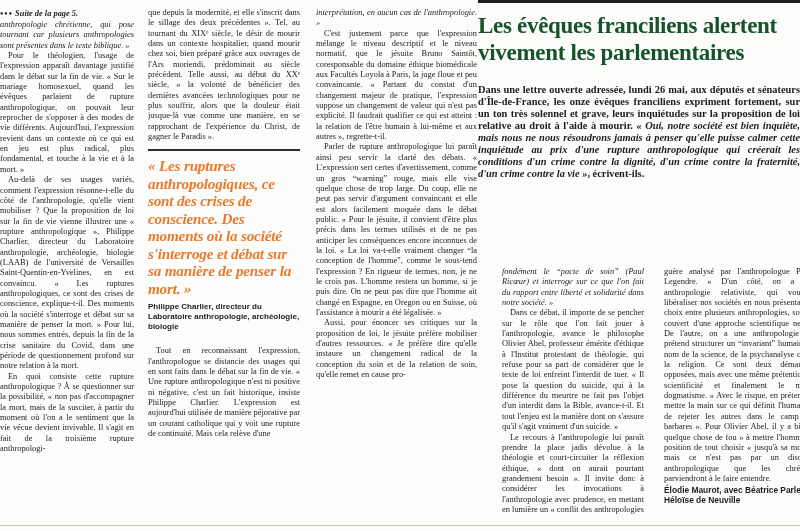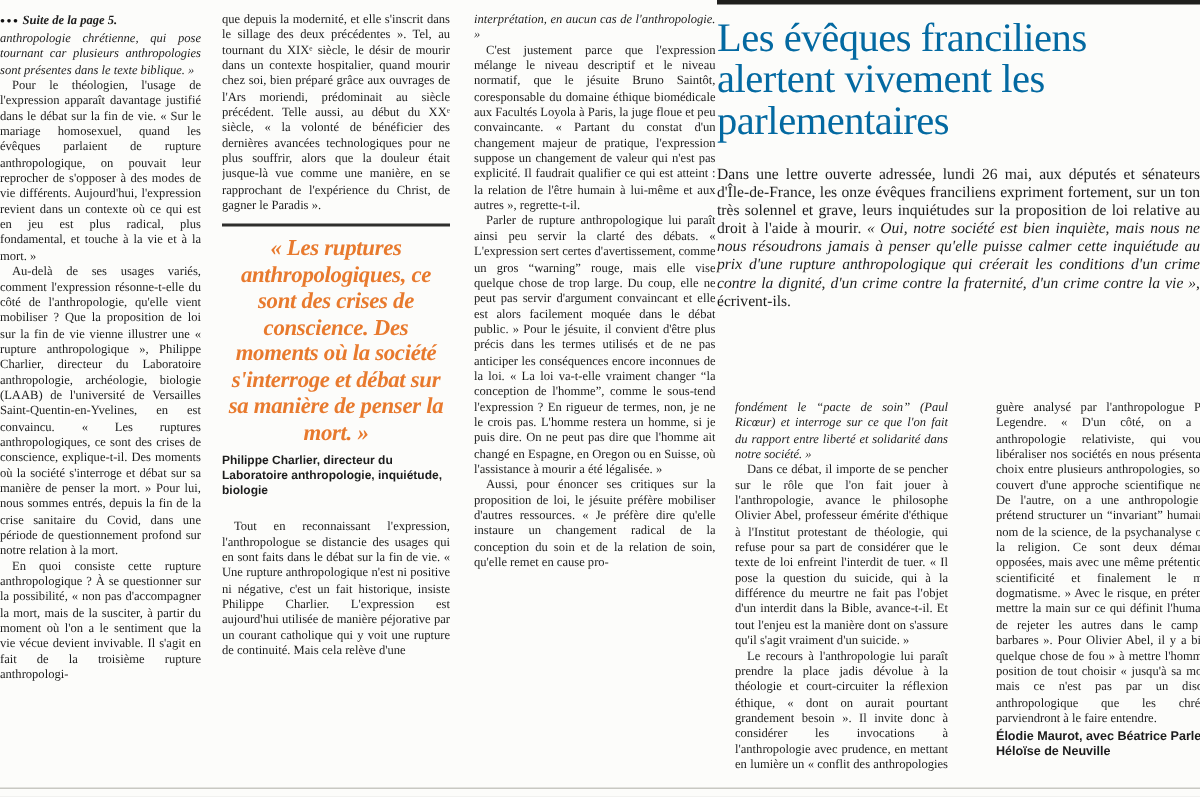--- a/index.html
+++ b/index.html
@@ -9,45 +9,45 @@
     -webkit-font-smoothing:antialiased;
   }
   
   .col{position:absolute;top:8px;}
   .col p{margin:0;font-size:8.4px;line-height:10.35px;text-align:justify;}
   .p-indent{text-indent:8px;}
   .p-italic{font-style:italic;}
   #col1{left:0;width:134px;max-height:516px;overflow:hidden;}
   #col2{left:148px;width:152px;max-height:516px;overflow:hidden;}
   #col3{left:316px;width:161px;max-height:516px;overflow:hidden;}
-  #col5{top:267px;left:490px;width:142px;max-height:250px;overflow:hidden;}
+  #col5{top:267px;left:502px;width:142px;max-height:250px;overflow:hidden;}
   #col6{top:267px;left:664px;width:152px;max-height:250px;overflow:hidden;}
   
   .kicker{font-size:8.4px;line-height:11px;margin-bottom:1px;}
   .kicker .dots{font-size:5.5px;letter-spacing:1px;vertical-align:1px;color:#111;}
   .kicker .ktext{font-weight:bold;font-style:italic;}
   
   .quote-rule{height:2px;background:#2e2e2c;margin:7px 0 6px 0;width:100%;}
   .pull-quote{
     color:#e87a2e;font-style:italic;font-weight:bold;
-    font-size:15.2px;line-height:17.5px;text-align:center;letter-spacing:-.2px;
+    font-size:15.2px;line-height:17.5px;text-align:left;letter-spacing:-.2px;
   }
   .quote-attrib{
     font-family:"Liberation Sans",sans-serif;font-weight:bold;
     font-size:8px;line-height:9.6px;margin-top:5px;color:#1c1c1c;
   }
   .after-quote{margin-top:15px;}
   
   .right-article{position:absolute;left:478px;top:0;width:322px;}
   .headline-rule{height:2.5px;background:#1f1f1d;margin-bottom:9px;}
   .headline{
-    margin:0;font-weight:normal;font-size:27px;line-height:27.5px;
-    letter-spacing:-.3px;color:#0369a1;
+    margin:0;font-weight:bold;font-size:23px;line-height:27.5px;
+    letter-spacing:-.3px;color:#14532d;
   }
-  .intro{margin:17px 0 0 0;font-weight:normal;font-size:10.4px;line-height:12.1px;text-align:justify;}
+  .intro{margin:17px 0 0 0;font-weight:bold;font-size:10.4px;line-height:12.1px;text-align:justify;}
   .intro .iq{font-style:italic;}
   .read-more{
     margin-top:3px;font-family:"Liberation Sans",sans-serif;
     font-weight:bold;font-size:9.3px;
   }
   .read-more .site{color:#e87a2e;}
   
   .byline{
     font-family:"Liberation Sans",sans-serif;font-weight:bold;
     font-size:8.4px;line-height:10.2px;margin-top:1px;text-align:left;
@@ -73,21 +73,21 @@
       </div>
   </div>
 
   <div class="col" id="col2">
     <div>
 
     <p>que depuis la modernité, et elle s'inscrit dans le sillage des deux précédentes ». Tel, au tournant du XIXᵉ siècle, le désir de mourir dans un contexte hospitalier, quand mourir chez soi, bien préparé grâce aux ouvrages de l'Ars moriendi, prédominait au siècle précédent. Telle aussi, au début du XXᵉ siècle, « la volonté de bénéficier des dernières avancées technologiques pour ne plus souffrir, alors que la douleur était jusque-là vue comme une manière, en se rapprochant de l'expérience du Christ, de gagner le Paradis ».</p>
       </div>
     <div class="quote-rule"></div>
     <div class="pull-quote">« Les ruptures anthropologiques, ce sont des crises de conscience. Des moments où la société s'interroge et débat sur sa manière de penser la mort. »</div>
-    <div class="quote-attrib">Philippe Charlier, directeur du Laboratoire anthropologie, inquiétude, biologie</div>
+    <div class="quote-attrib">Philippe Charlier, directeur du Laboratoire anthropologie, archéologie, biologie</div>
     <div class="after-quote">
 
     <p class="p-indent">Tout en reconnaissant l'expression, l'anthropologue se distancie des usages qui en sont faits dans le débat sur la fin de vie. « Une rupture anthropologique n'est ni positive ni négative, c'est un fait historique, insiste Philippe Charlier. L'expression est aujourd'hui utilisée de manière péjorative par un courant catholique qui y voit une rupture de continuité. Mais cela relève d'une</p>
       </div>
   </div>
 
   <div class="col" id="col3">
     <div>
 
     <p class="p-italic">interprétation, en aucun cas de l'anthropologie. »</p>

